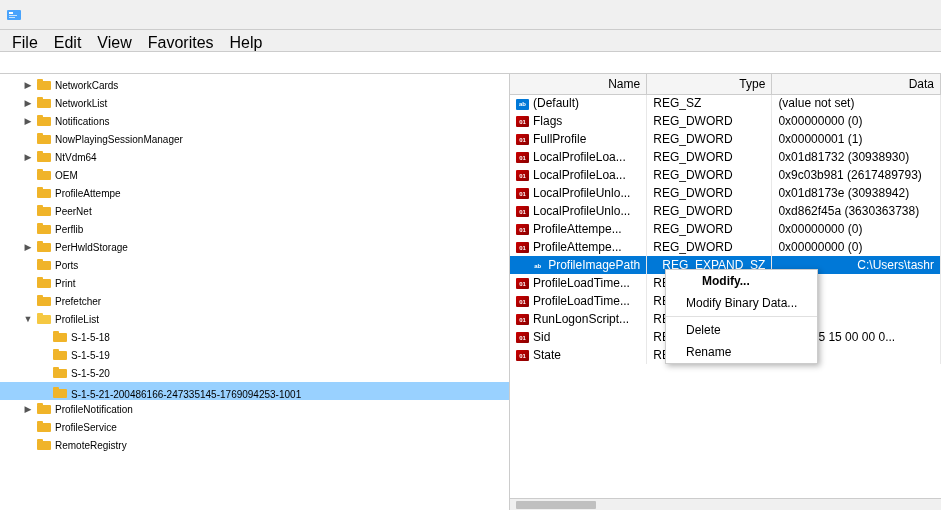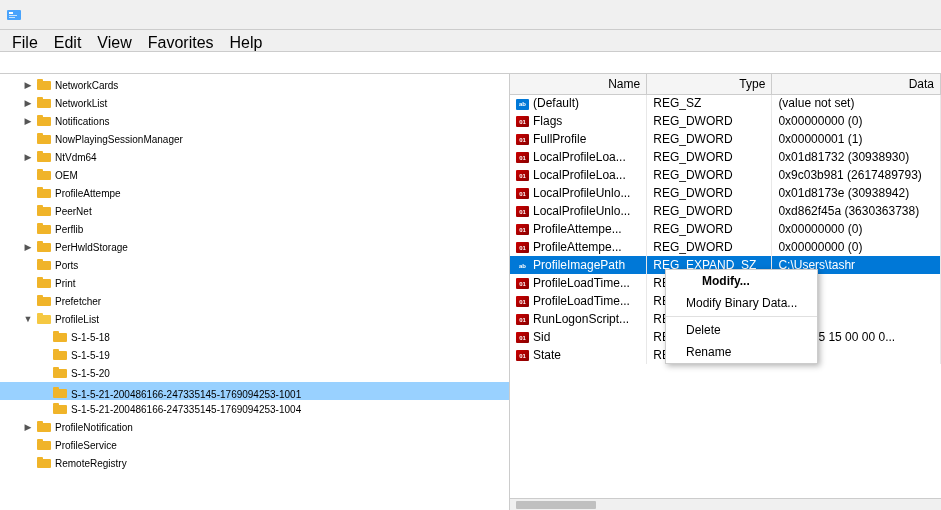--- a/index.html
+++ b/index.html
@@ -221,21 +221,21 @@
       border-radius: 1px;
       font-size: 6px;
       color: white;
       display: flex;
       align-items: center;
       justify-content: center;
       font-weight: bold;
     }
 
     .selected-row { background: #0078d7 !important; }
-    .selected-row td { color: white !important; }
+    .selected-row td { color: white !important; text-align: right; }
   </style>
 </head>
 <body>
 
 <div class="title-bar">
   <div class="title-bar-left">
     <svg width="16" height="16" viewBox="0 0 16 16">
       <rect x="1" y="3" width="14" height="10" rx="1" fill="#1e90ff" opacity="0.8"></rect>
       <rect x="3" y="5" width="4" height="2" fill="white"></rect>
       <rect x="3" y="8" width="8" height="1" fill="white" opacity="0.7"></rect>
@@ -421,29 +421,20 @@
       <div class="tree-item selected">
         <span class="indent" style="width: 36px; display: inline-block;"></span>
         <span class="expander"></span>
         <svg width="16" height="14" viewBox="0 0 16 14" style="margin-right: 3px; vertical-align: middle;">
           <rect x="1" y="1" width="6" height="3" rx="1" fill="#f0b429"></rect>
           <rect x="1" y="3" width="14" height="9" rx="1" fill="#f0b429"></rect>
         </svg>
         <span class="label">S-1-5-21-200486166-247335145-1769094253-1001</span>
       </div>
       <div class="tree-item">
-        <span class="indent" style="width: 36px; display: inline-block;"></span>
-        <span class="expander"></span>
-        <svg width="16" height="14" viewBox="0 0 16 14" style="margin-right: 3px; vertical-align: middle;">
-          <rect x="1" y="1" width="6" height="3" rx="1" fill="#f0b429"></rect>
-          <rect x="1" y="3" width="14" height="9" rx="1" fill="#f0b429"></rect>
-        </svg>
-        <span class="label">S-1-5-21-200486166-247335145-1769094253-1004</span>
-      </div>
-      <div class="tree-item">
         <span class="indent" style="width: 20px; display: inline-block;"></span>
         <span class="expander">▶</span>
         <svg width="16" height="14" viewBox="0 0 16 14" style="margin-right: 3px; vertical-align: middle;">
           <rect x="1" y="1" width="6" height="3" rx="1" fill="#f0b429"></rect>
           <rect x="1" y="3" width="14" height="9" rx="1" fill="#f0b429"></rect>
         </svg>
         <span class="label">ProfileNotification</span>
       </div>
       <div class="tree-item">
         <span class="indent" style="width: 20px; display: inline-block;"></span>

